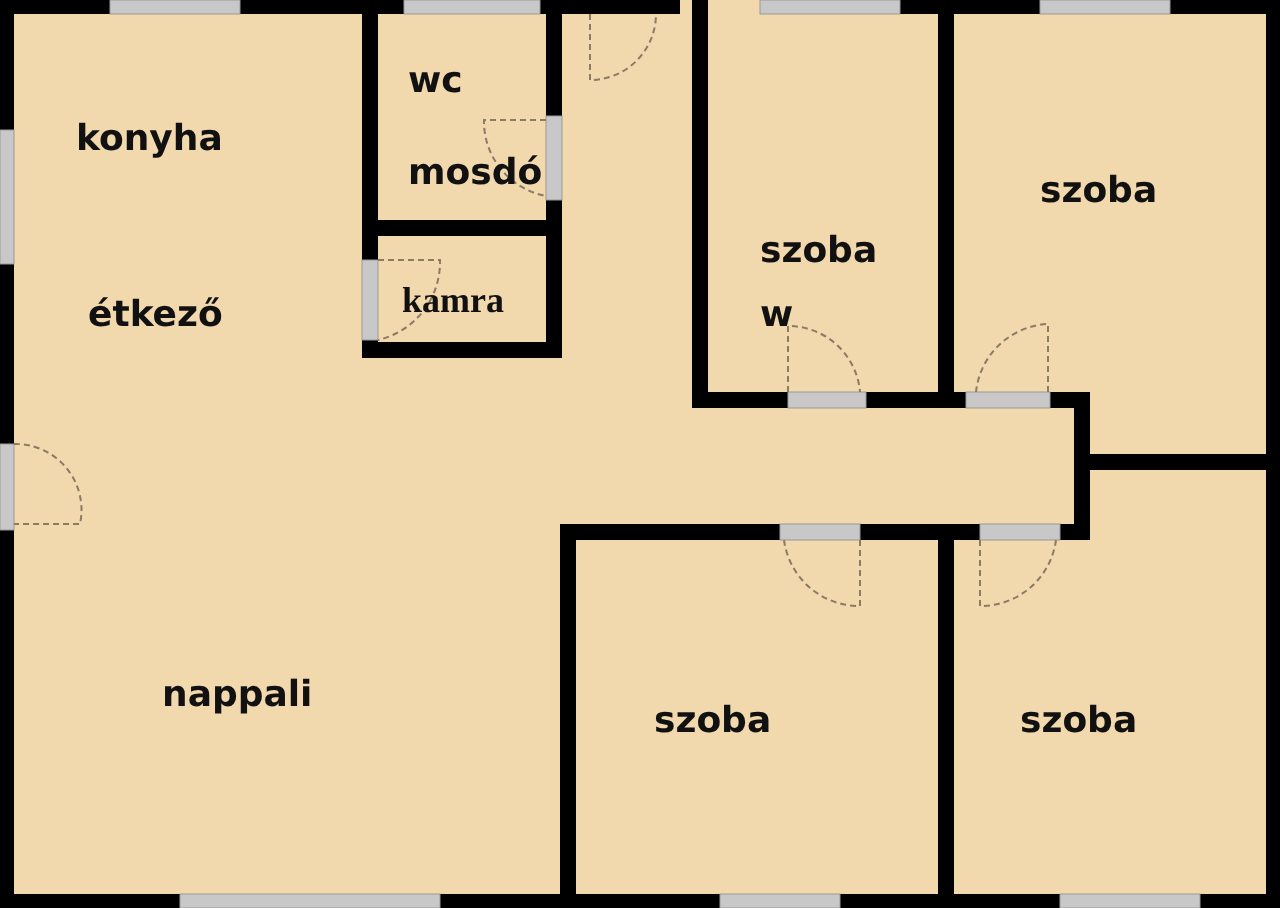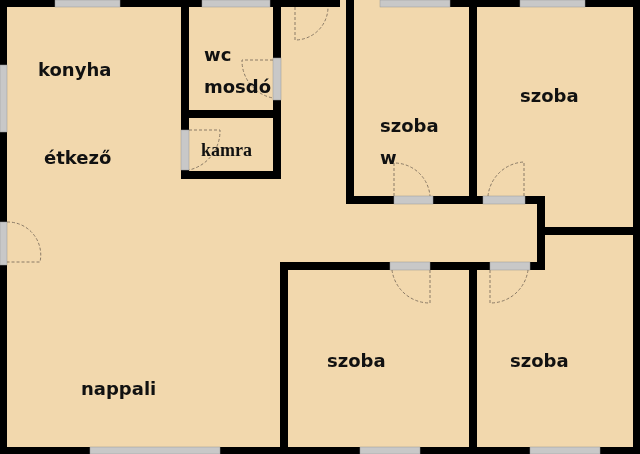--- a/index.html
+++ b/index.html
@@ -78,22 +78,22 @@
       <path d="M394 196 V163 A36 36 0 0 1 430 196"></path>
       <path d="M524 196 V162 A38 38 0 0 0 488 196"></path>
       <path d="M430 270 V303 A38 38 0 0 1 392 270"></path>
       <path d="M490 270 V303 A38 38 0 0 0 528 270"></path>
       <path d="M7 222 A33 33 0 0 1 40 262 H7"></path>
     </g>
   </svg>
 
   <div class="label" style="left:38px;top:57px;">konyha</div>
   <div class="label" style="left:44px;top:145px;">étkező</div>
-  <div class="label" style="left:204px;top:42px;">wc</div>
+  <div class="label" style="left:204px;top:28px;">wc</div>
   <div class="label" style="left:204px;top:74px;">mosdó</div>
   <div class="label" style="left:201px;top:137px;font-family:Liberation Serif, serif;">kamra</div>
   <div class="label" style="left:380px;top:113px;">szoba</div>
   <div class="label" style="left:380px;top:145px;">w</div>
   <div class="label" style="left:520px;top:83px;">szoba</div>
-  <div class="label" style="left:81px;top:376px;">nappali</div>
+  <div class="label" style="left:81px;top:335px;">nappali</div>
   <div class="label" style="left:327px;top:348px;">szoba</div>
   <div class="label" style="left:510px;top:348px;">szoba</div>
 </div>
 
 </body></html>

